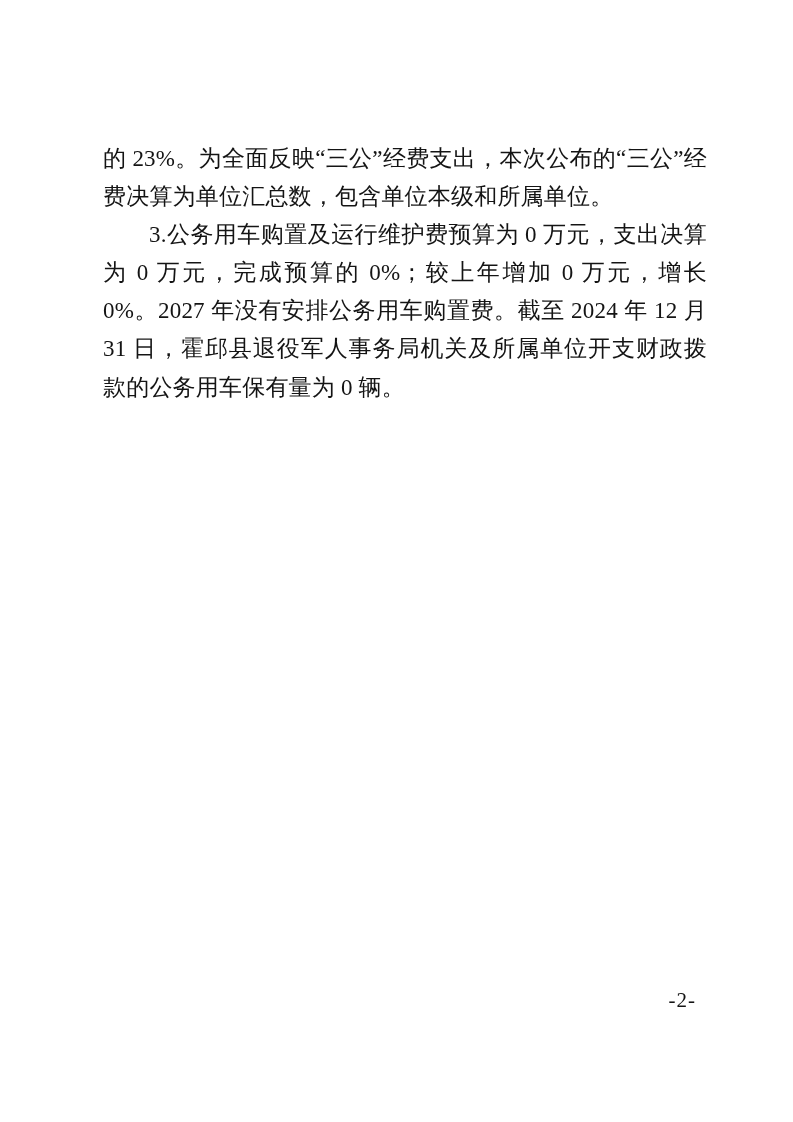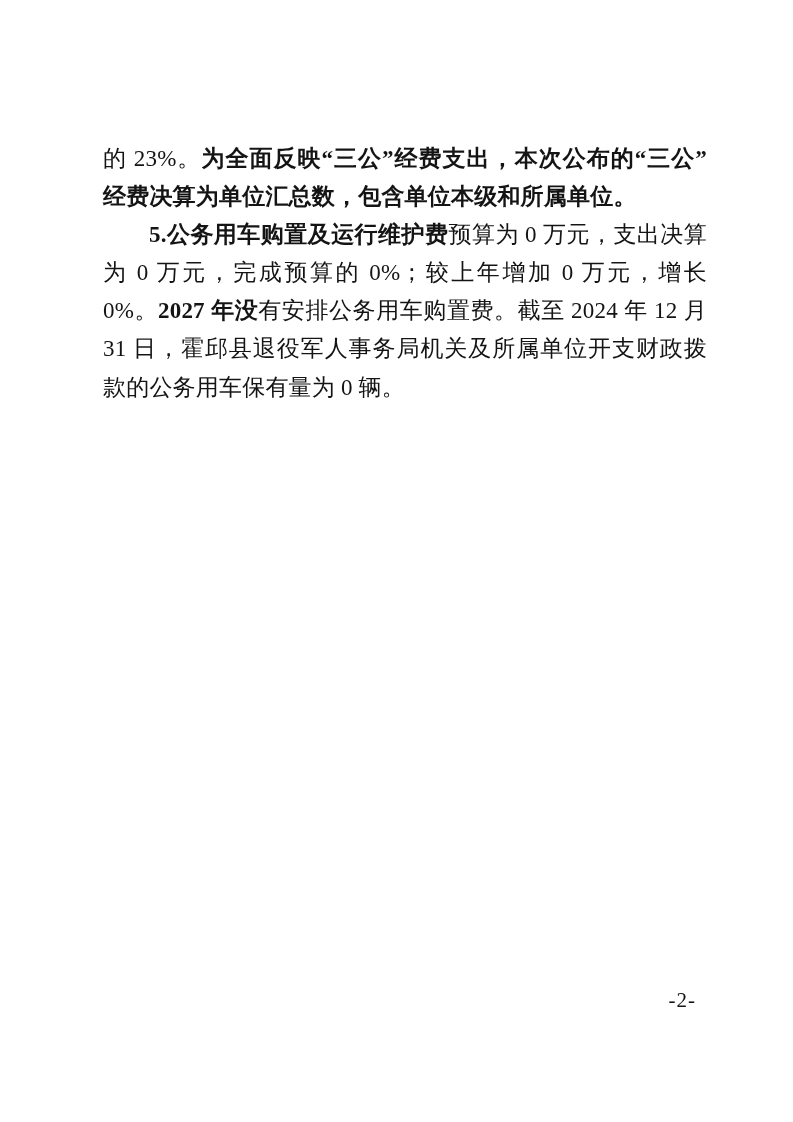--- a/index.html
+++ b/index.html
@@ -31,21 +31,21 @@
     letter-spacing: 0.2px;
   }
   .content p {
     margin: 0;
     padding: 0;
   }
   .content p.indent {
     text-indent: 2em;
   }
   .b {
-    font-weight: 700;
+    font-weight: 400;
   }
   .footer {
     position: absolute;
     top: 988px;
     right: 97px;
     font-size: 21px;
     letter-spacing: 1px;
     color: #141414;
   }
 </style>
@@ -55,19 +55,19 @@
 <div class="page">
 
   <div class="content">
 
     <p><span>的 23%。</span><span class="b">为全面反映“三公”经费支出，本次公布的“三公”经费决算为单位汇总数，包含单位本级和所属单位。</span></p>
 
 
 
 
 
-    <p class="indent"><span class="b">5.公务用车购置及运行维护费</span><span>预算为 0 万元，支出决算为 0 万元，完成预算的 0%；较上年增加 0 万元，增长 0%。</span><span class="b">2027 年没</span><span>有安排公务用车购置费。截至 2024 年 12 月 31 日，霍邱县退役军人事务局机关及所属单位开支财政拨款的公务用车保有量为 0 辆。</span></p>
+    <p class="indent"><span class="b">3.公务用车购置及运行维护费</span><span>预算为 0 万元，支出决算为 0 万元，完成预算的 0%；较上年增加 0 万元，增长 0%。</span><span class="b">2027 年没</span><span>有安排公务用车购置费。截至 2024 年 12 月 31 日，霍邱县退役军人事务局机关及所属单位开支财政拨款的公务用车保有量为 0 辆。</span></p>
 
   </div>
 
   <div class="footer">-2-</div>
 
 </div>
 
 </body></html>

